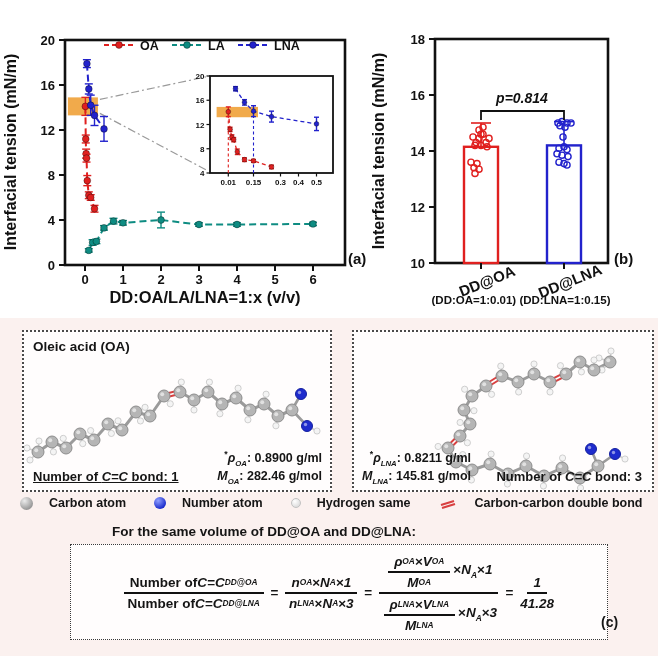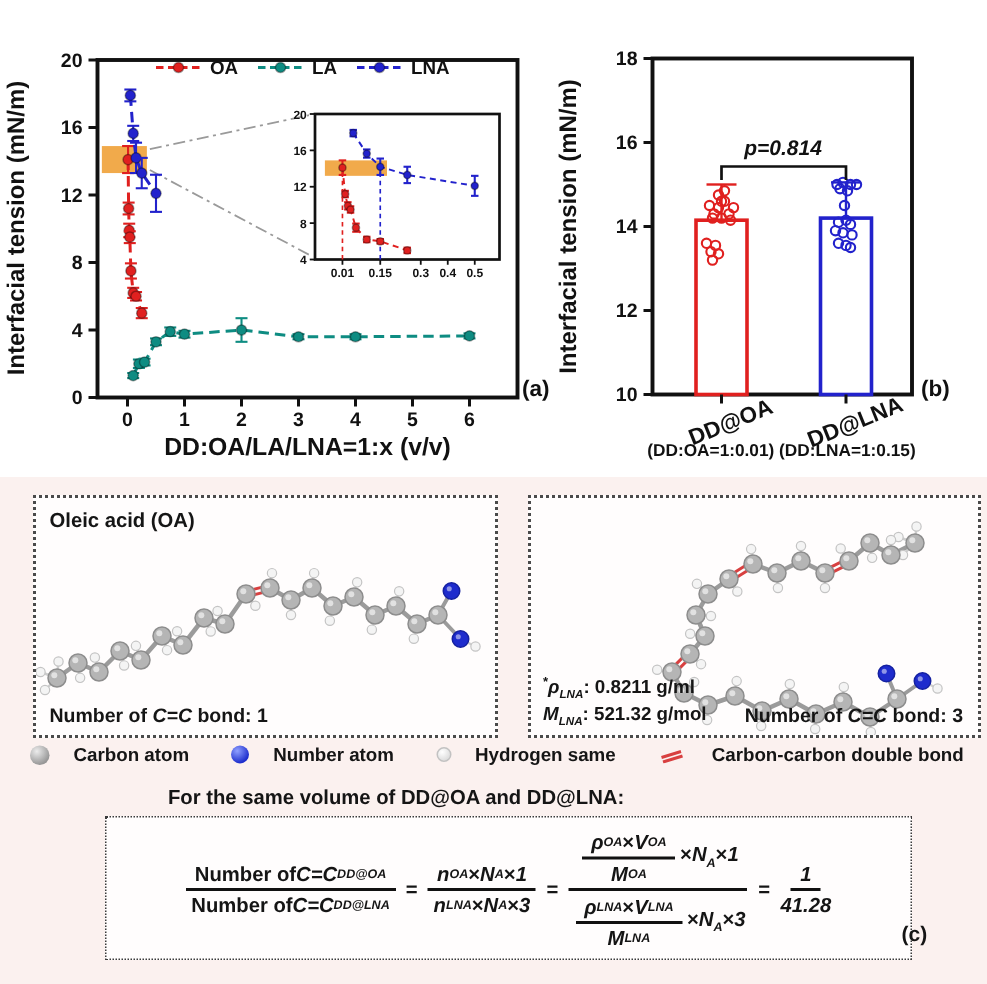--- a/index.html
+++ b/index.html
@@ -3,27 +3,27 @@
 <meta charset="utf-8">
 <style>
   html,body{margin:0;padding:0;background:#fff;}
   body{width:658px;height:656px;font-family:"Liberation Sans",sans-serif;color:#151515;}
   #fig{position:relative;width:658px;height:656px;background:#fff;overflow:hidden;}
   .panel{position:absolute;top:0;height:316px;}
   #panelA{left:0;width:368px;}
   #panelB{left:368px;width:290px;}
   svg text{font-family:"Liberation Sans",sans-serif;}
   .bottom{position:absolute;left:0;top:318px;width:658px;height:338px;background:#fbf1ef;}
-  .molbox{position:absolute;top:12px;height:158px;background:#fffdfd;border:2px dotted #4a4a4a;}
+  .molbox{position:absolute;top:12px;height:158px;background:#fffdfd;border:2px dotted #4a4a4a;text-align:right;}
   #oaBox{left:22px;width:306px;}
   #lnaBox{left:352px;width:298px;}
   .molbox svg{position:absolute;left:0;top:0;width:100%;height:100%;}
   .moltitle{position:absolute;left:9px;top:7px;font-weight:bold;font-size:13.5px;}
   .bondlabel{position:absolute;bottom:6px;font-weight:bold;font-size:13px;}
-  .bondlabel.bl{left:9px;} .bondlabel.br{right:10px;margin-left:36px;}
+  .bondlabel.bl{left:9px;text-decoration:underline;} .bondlabel.br{right:10px;margin-left:36px;}
   .props{position:absolute;bottom:4px;font-weight:bold;font-size:12.5px;line-height:1.25;}
   .props.pr{right:8px;} .props.pl{left:8px;}
   .it{font-style:italic;}
   .star{font-size:.7em;vertical-align:super;font-weight:bold;}
   sub{font-size:.62em;font-style:italic;font-weight:bold;}
   .atom-legend{position:absolute;left:20px;top:178px;display:flex;align-items:center;gap:28px;font-weight:bold;font-size:12.5px;}
   .al-item{display:flex;align-items:center;gap:16px;}
   .sphere{display:inline-block;border-radius:50%;}
   .sphere.c{width:13px;height:13px;background:radial-gradient(circle at 35% 30%,#ececec,#979797 72%);}
   .sphere.o{width:12px;height:12px;background:radial-gradient(circle at 35% 30%,#90a0ff,#1b2ccc 72%);}
@@ -427,20 +427,24 @@
           <circle cx="252.2" cy="82.2" r="2" fill="rgba(255,255,255,.6)"></circle>
           <circle cx="268" cy="78" r="6" fill="#b5b5b5" stroke="#8d8d8d" stroke-width="1"></circle>
           <circle cx="266.2" cy="76.2" r="2" fill="rgba(255,255,255,.6)"></circle>
           <circle cx="277" cy="62" r="5.5" fill="#1e2ccd" stroke="#1521a0" stroke-width="1"></circle>
           <circle cx="275.5" cy="60.5" r="1.7" fill="rgba(255,255,255,.5)"></circle>
           <circle cx="283" cy="94" r="5.5" fill="#1e2ccd" stroke="#1521a0" stroke-width="1"></circle>
           <circle cx="281.5" cy="92.5" r="1.7" fill="rgba(255,255,255,.5)"></circle>
         </svg>
       <div class="moltitle">Oleic acid (OA)</div>
       <div class="bondlabel bl"><span>Number of </span><span class="it">C=C</span><span> bond: 1</span></div>
+      <div class="props pr">
+        <div><span class="star">*</span><span class="it">ρ</span><sub>OA</sub><span>: 0.8900 g/ml</span></div>
+        <div><span class="it">M</span><sub>OA</sub><span>: 282.46 g/mol</span></div>
+      </div>
     </div>
 
     <div class="molbox" id="lnaBox">
       <svg id="lnaMol" viewBox="0 0 298 158">
           <line x1="256" y1="30" x2="240" y2="38" stroke="#9b9b9b" stroke-width="3" stroke-linecap="round"></line>
           <line x1="240" y1="38" x2="226" y2="30" stroke="#9b9b9b" stroke-width="3" stroke-linecap="round"></line>
           <line x1="226" y1="30" x2="212" y2="42" stroke="#9b9b9b" stroke-width="3" stroke-linecap="round"></line>
           <line x1="211.19501552810007" y1="40.39003105620015" x2="195.19501552810007" y2="48.39003105620015" stroke="#d84040" stroke-width="2" stroke-linecap="round"></line>
           <line x1="212.80498447189993" y1="43.60996894379985" x2="196.80498447189993" y2="51.60996894379985" stroke="#d84040" stroke-width="2" stroke-linecap="round"></line>
           <line x1="196" y1="50" x2="180" y2="42" stroke="#9b9b9b" stroke-width="3" stroke-linecap="round"></line>
@@ -561,21 +565,21 @@
           <circle cx="224.2" cy="144.2" r="2" fill="rgba(255,255,255,.6)"></circle>
           <circle cx="244" cy="134" r="6" fill="#b5b5b5" stroke="#8d8d8d" stroke-width="1"></circle>
           <circle cx="242.2" cy="132.2" r="2" fill="rgba(255,255,255,.6)"></circle>
           <circle cx="237" cy="117" r="5.5" fill="#1e2ccd" stroke="#1521a0" stroke-width="1"></circle>
           <circle cx="235.5" cy="115.5" r="1.7" fill="rgba(255,255,255,.5)"></circle>
           <circle cx="261" cy="122" r="5.5" fill="#1e2ccd" stroke="#1521a0" stroke-width="1"></circle>
           <circle cx="259.5" cy="120.5" r="1.7" fill="rgba(255,255,255,.5)"></circle>
         </svg>
       <div class="props pl">
         <div><span class="star">*</span><span class="it">ρ</span><sub>LNA</sub><span>: 0.8211 g/ml</span></div>
-        <div><span class="it">M</span><sub>LNA</sub><span>: 521.32 g/mol</span></div>
+        <div><span class="it">M</span><sub>LNA</sub><span>: 145.81 g/mol</span></div>
       </div>
       <div class="bondlabel br"><span>Number of </span><span class="it">C=C</span><span> bond: 3</span></div>
     </div>
 
     <div class="atom-legend">
       <span class="al-item">
           <span class="sphere c"></span>
           <span>Carbon atom</span>
         </span>
       <span class="al-item">

